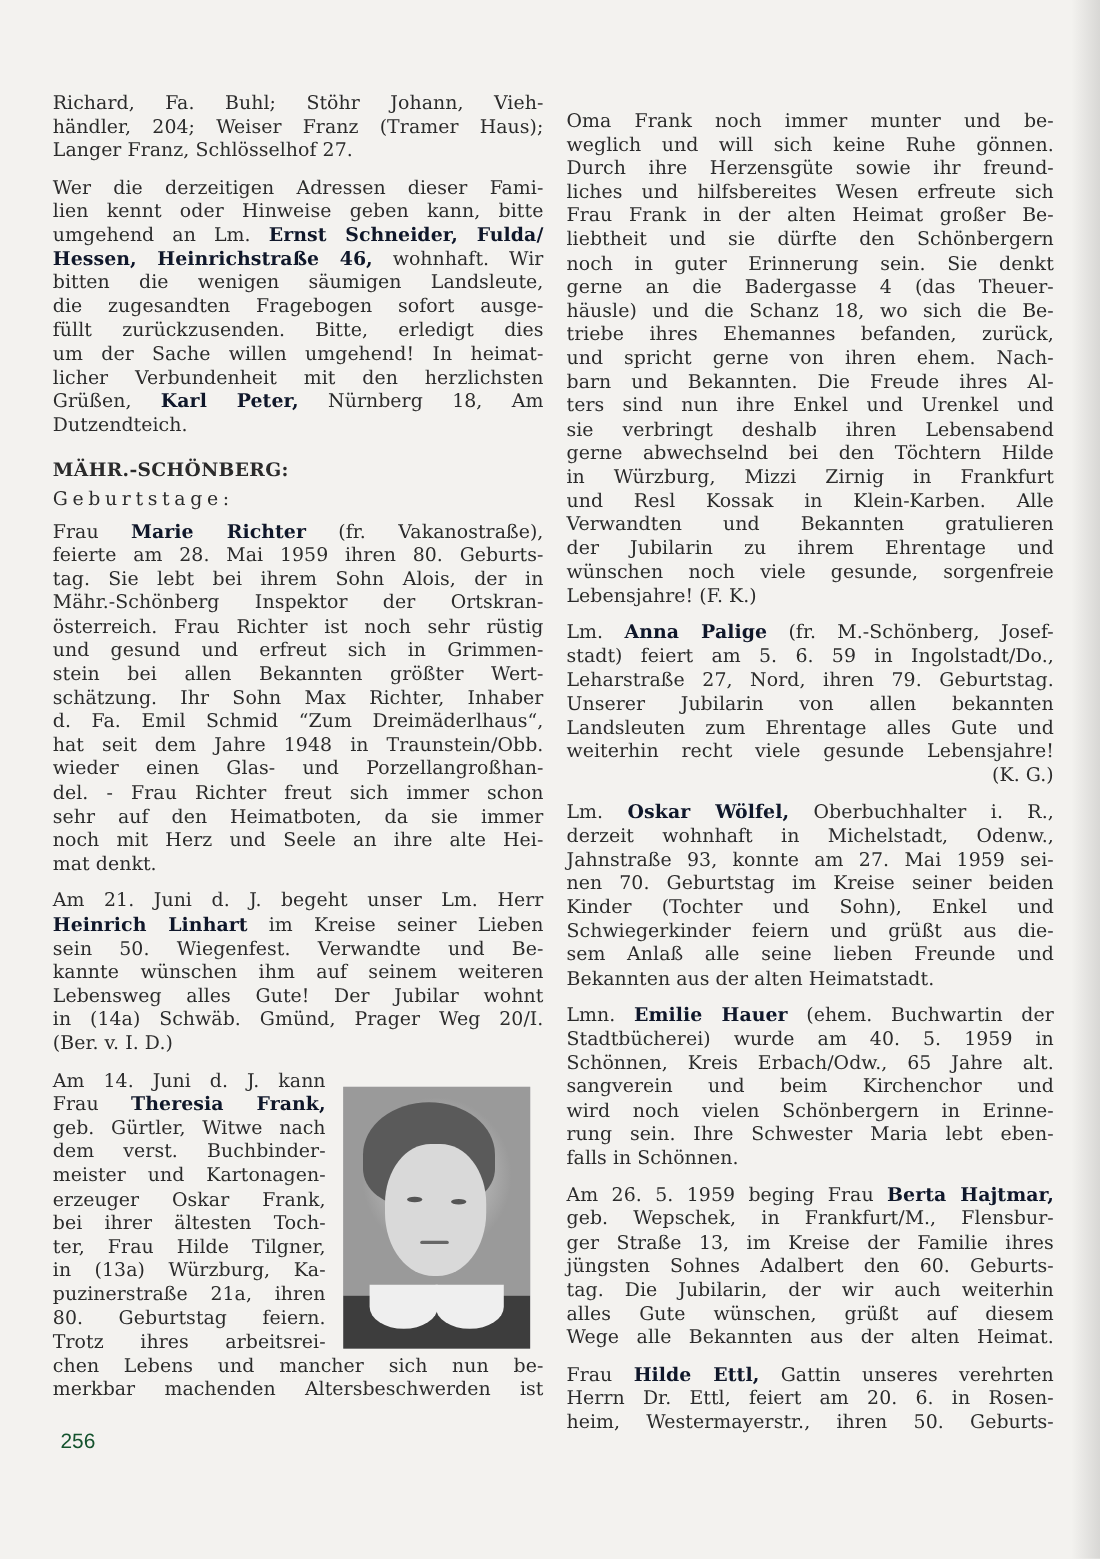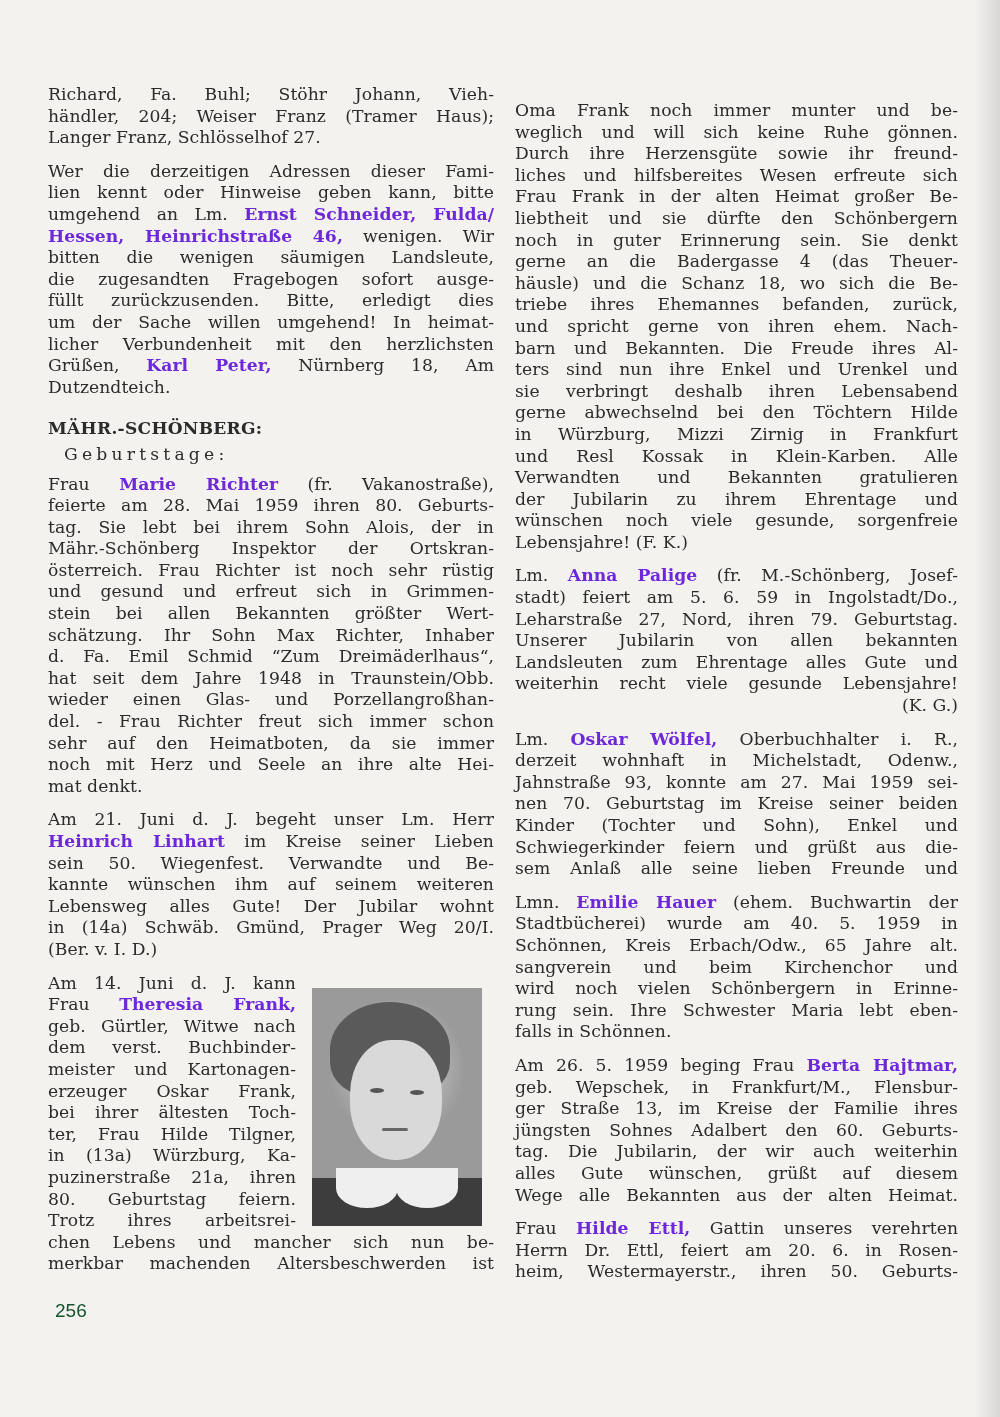--- a/index.html
+++ b/index.html
@@ -21,26 +21,26 @@
     text-align: justify;
     hyphens: none;
     letter-spacing: 0.05px;
   }
   .col-left { left: 48px; top: 84px; width: 446px; }
   .col-right { left: 515px; top: 80px; width: 443px; margin-top: 20px; }
   .para { margin: 0 0 12px 0; }
   .line { display: block; text-align: justify; text-align-last: justify; white-space: nowrap; }
   .line.last { text-align-last: left; }
   .line.right { text-align-last: right; }
-  b { font-weight: bold; color: #6d28d9; }
+  b { font-weight: bold; color: #0f172a; }
   .section-title {
     font-weight: bold; font-size: 17px; margin: 20px 0 4px 0;
     letter-spacing: 0.3px;
   }
-  .subhead { letter-spacing: 4.2px; margin: 4px 0 8px 16px; }
+  .subhead { letter-spacing: 4.2px; margin: 4px 0 8px 0; }
   .photo {
     position: absolute; left: 312px; top: 988px; width: 170px; height: 238px;
     background: radial-gradient(ellipse 40% 30% at 50% 34%, #d6d6d6 0%, #b6b6b6 55%, #9a9a9a 100%);
     background-color: #c8c8c8;
     overflow: hidden;
   }
   .photo .hair {
     position: absolute; left: 18px; top: 14px; width: 120px; height: 95px;
     border-radius: 55% 55% 40% 40%;
     background: #5a5a5a;
@@ -77,21 +77,21 @@
   <div class="para">
     <span class="line">Richard, Fa. Buhl; Stöhr Johann, Vieh-</span>
     <span class="line">händler, 204; Weiser Franz (Tramer Haus);</span>
     <span class="line last">Langer Franz, Schlösselhof 27.</span>
   </div>
 
   <div class="para">
     <span class="line">Wer die derzeitigen Adressen dieser Fami-</span>
     <span class="line">lien kennt oder Hinweise geben kann, bitte</span>
     <span class="line"><span>umgehend an Lm. </span><b>Ernst Schneider, Fulda/</b></span>
-    <span class="line"><b>Hessen, Heinrichstraße 46,</b><span> wenigen. Wir</span></span>
+    <span class="line"><b>Hessen, Heinrichstraße 46,</b><span> wohnhaft. Wir</span></span>
     <span class="line">bitten die wenigen säumigen Landsleute,</span>
     <span class="line">die zugesandten Fragebogen sofort ausge-</span>
     <span class="line">füllt zurückzusenden. Bitte, erledigt dies</span>
     <span class="line">um der Sache willen umgehend! In heimat-</span>
     <span class="line">licher Verbundenheit mit den herzlichsten</span>
     <span class="line"><span>Grüßen, </span><b>Karl Peter,</b><span> Nürnberg 18, Am</span></span>
     <span class="line last">Dutzendteich.</span>
   </div>
 
   <div class="section-title">MÄHR.-SCHÖNBERG:</div>
@@ -193,20 +193,21 @@
   </div>
 
   <div class="para">
     <span class="line"><span>Lm. </span><b>Oskar Wölfel,</b><span> Oberbuchhalter i. R.,</span></span>
     <span class="line">derzeit wohnhaft in Michelstadt, Odenw.,</span>
     <span class="line">Jahnstraße 93, konnte am 27. Mai 1959 sei-</span>
     <span class="line">nen 70. Geburtstag im Kreise seiner beiden</span>
     <span class="line">Kinder (Tochter und Sohn), Enkel und</span>
     <span class="line">Schwiegerkinder feiern und grüßt aus die-</span>
     <span class="line">sem Anlaß alle seine lieben Freunde und</span>
+    <span class="line last">Bekannten aus der alten Heimatstadt.</span>
   </div>
 
   <div class="para">
     <span class="line"><span>Lmn. </span><b>Emilie Hauer</b><span> (ehem. Buchwartin der</span></span>
     <span class="line">Stadtbücherei) wurde am 40. 5. 1959 in</span>
     <span class="line">Schönnen, Kreis Erbach/Odw., 65 Jahre alt.</span>
     <span class="line">sangverein und beim Kirchenchor und</span>
     <span class="line">wird noch vielen Schönbergern in Erinne-</span>
     <span class="line">rung sein. Ihre Schwester Maria lebt eben-</span>
     <span class="line last">falls in Schönnen.</span>

